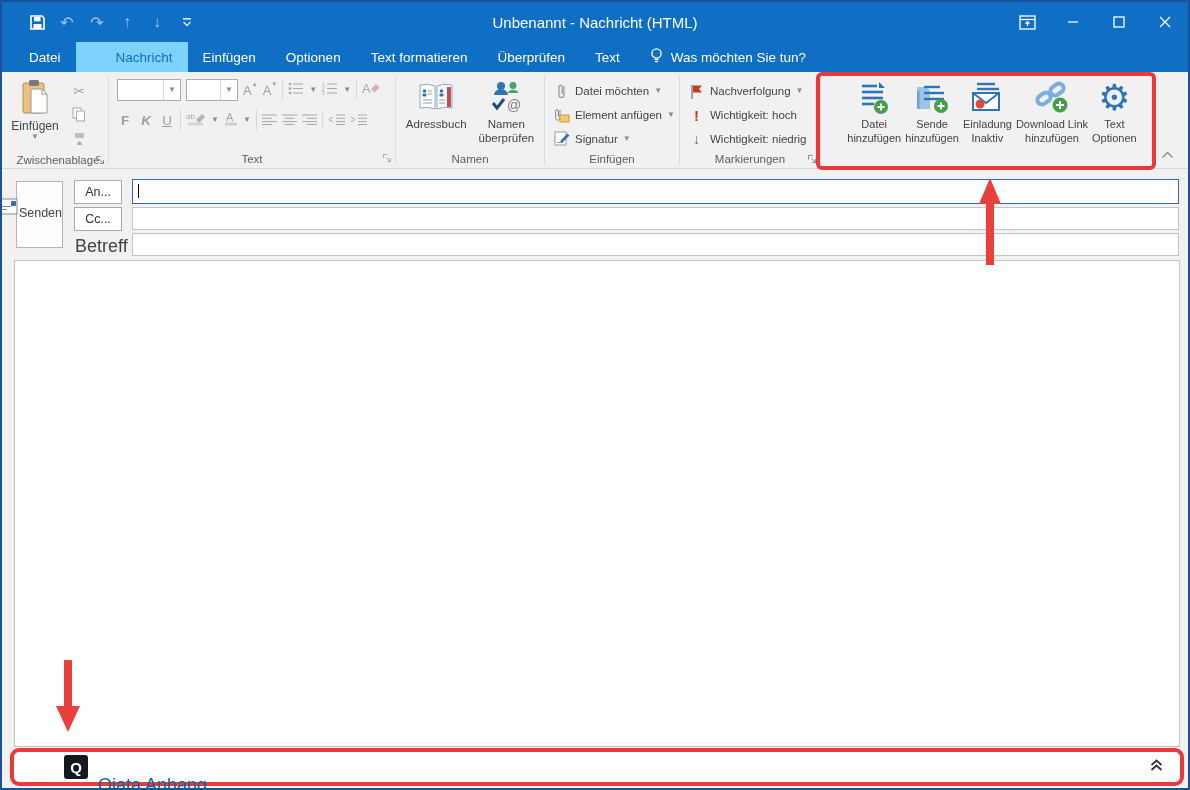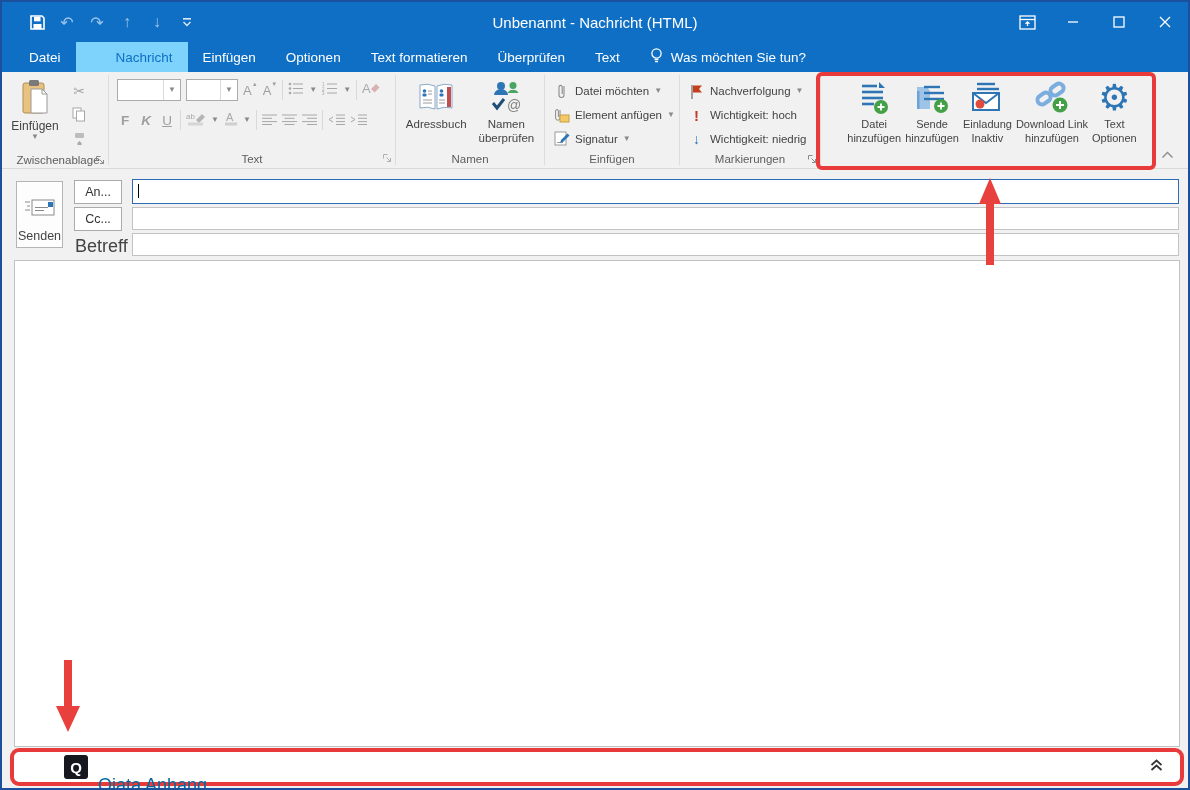--- a/index.html
+++ b/index.html
@@ -90,21 +90,21 @@
     border-left:11px solid transparent; border-right:11px solid transparent;
     border-bottom:26px solid #e8403c; }
   .arrow-up .shaft { position:absolute; left:984px; top:200px; width:8px; height:63px; background:#e8403c; }
   .arrow-down .shaft { position:absolute; left:62px; top:658px; width:8px; height:47px; background:#e8403c; z-index:7; }
   .arrow-down .head { position:absolute; left:54px; top:704px; width:0; height:0;
     border-left:12px solid transparent; border-right:12px solid transparent;
     border-top:26px solid #e8403c; z-index:7; }
   
   .msghead { position:absolute; top:168px; left:0; right:0; height:90px; background:#f1f1f1; }
   .send-btn { position:absolute; left:14px; top:11px; width:47px; height:67px;
-    background:#fdfdfd; border:1px solid #b5b5b5; display:flex; flex-direction:column;
+    background:#fdfdfd; border:1px solid #b5b5b5; display:flex; flex-direction:row;
     align-items:center; justify-content:flex-end; padding-bottom:4px; font-size:12.5px; color:#444; }
   .send-btn .bicon { margin-bottom:8px; }
   .hdr-btn { position:absolute; left:72px; width:48px; height:24px; background:#fff;
     border:1px solid #ababab; font-size:12.5px; color:#333; display:flex;
     align-items:center; justify-content:center; }
   .subject-label { position:absolute; left:73px; top:66px; font-size:18px; color:#444; }
   .field { position:absolute; left:130px; width:1047px; background:#fff;
     border:1px solid #c3c3c3; }
   .field.focused { border:1px solid #2b6cb5; }
   .caret-bar { position:absolute; left:5px; top:4px; width:1px; height:14px; background:#000; }

